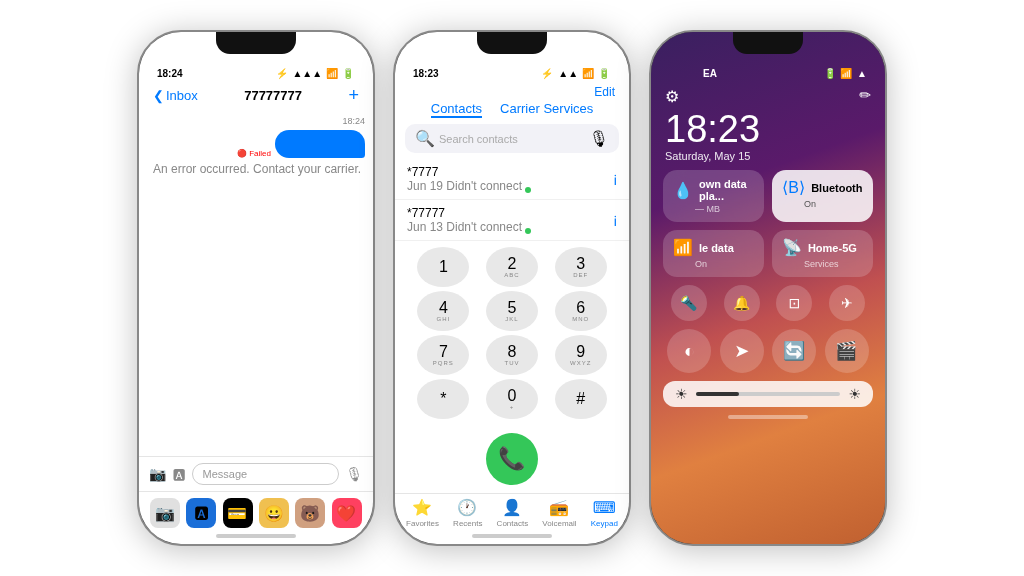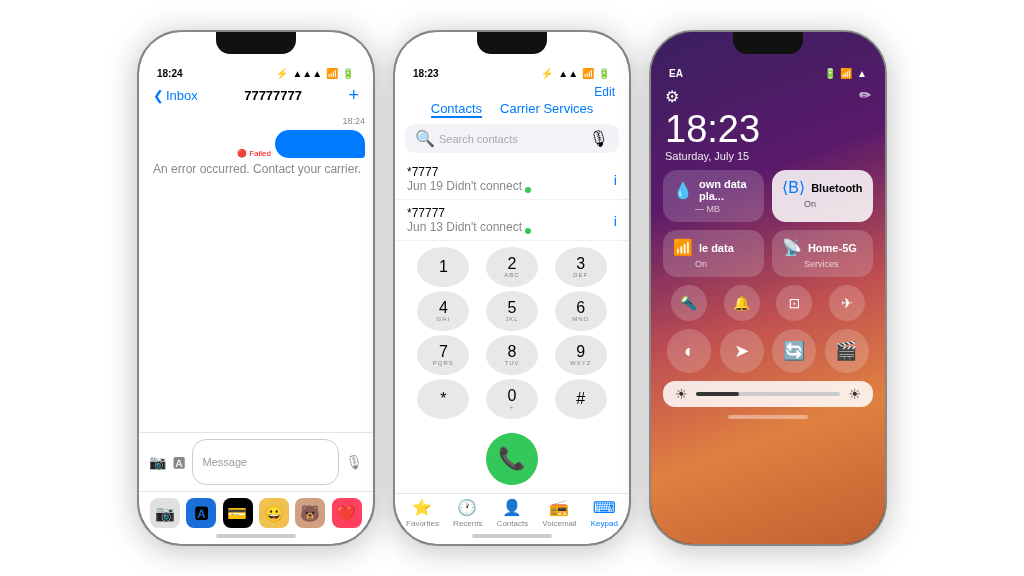--- a/index.html
+++ b/index.html
@@ -71,21 +71,21 @@
     
     .status-bar {
       display: flex;
       align-items: center;
       justify-content: space-between;
       padding: 8px 18px 4px;
       font-size: 10px;
       font-weight: 600;
       color: #000;
     }
-    .status-bar.dark { color: #fff; }
+    .status-bar.dark { color: #fff; margin-left: 34px; }
     .status-bar-right {
       display: flex;
       align-items: center;
       gap: 4px;
     }
     .notch {
       width: 80px;
       height: 22px;
       background: #111;
       border-radius: 0 0 14px 14px;
@@ -174,21 +174,21 @@
       border-top: 1px solid #e5e5e5;
     }
     .msg-input-icon {
       font-size: 14px;
       color: #888;
     }
     .msg-input-field {
       flex: 1;
       border: 1px solid #ccc;
       border-radius: 14px;
-      padding: 16px 10px;
+      padding: 4px 10px;
       font-size: 11px;
       color: #999;
       background: #fff;
     }
     .msg-mic-icon {
       font-size: 14px;
       color: #888;
     }
     .messages-app-bar {
       display: flex;
@@ -722,21 +722,21 @@
         <div class="cc-header">
           <div>
             <span style="color:#fff;font-size:16px;">⚙</span>
           </div>
           <div style="display:flex;gap:6px;align-items:center;">
             <span style="color:#fff;font-size:14px;">✏</span>
           </div>
         </div>
 
         <div class="cc-time">18:23</div>
-        <div class="cc-date">Saturday, July 15</div>
+        <div class="cc-date">Saturday, May 15</div>
 
         <div class="cc-grid">
           <div class="cc-tile">
             <div class="cc-tile-top">
               <span class="cc-tile-icon">💧</span>
               <span class="cc-tile-label">own data pla...</span>
             </div>
             <div class="cc-tile-sub">— MB</div>
           </div>
           <div class="cc-tile active">

